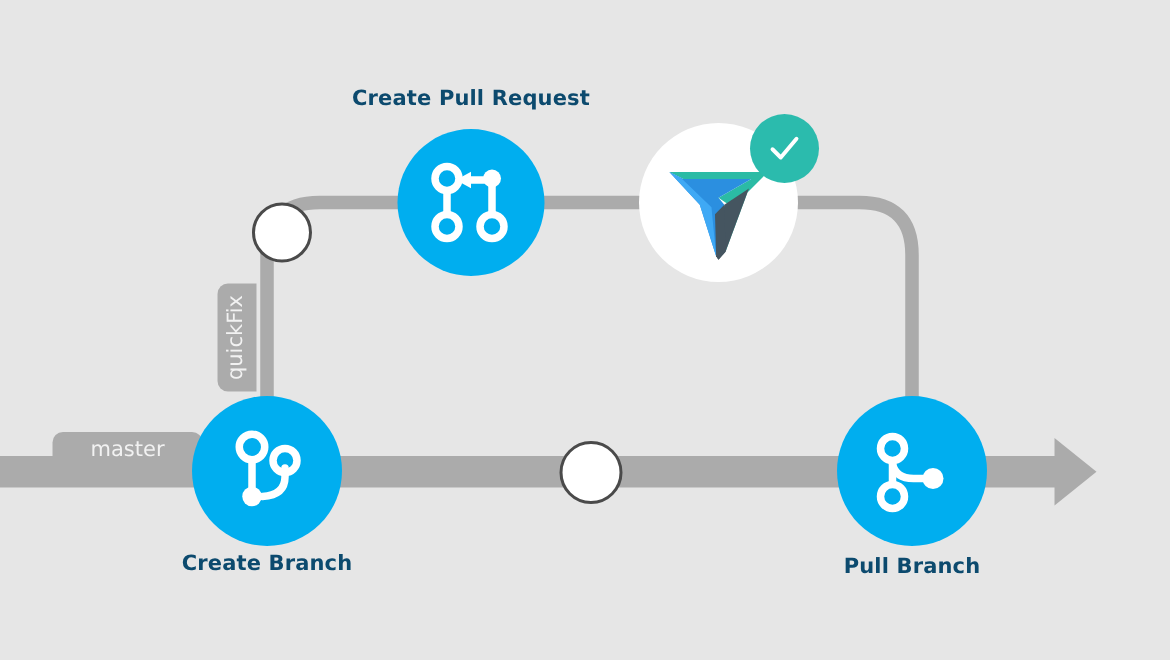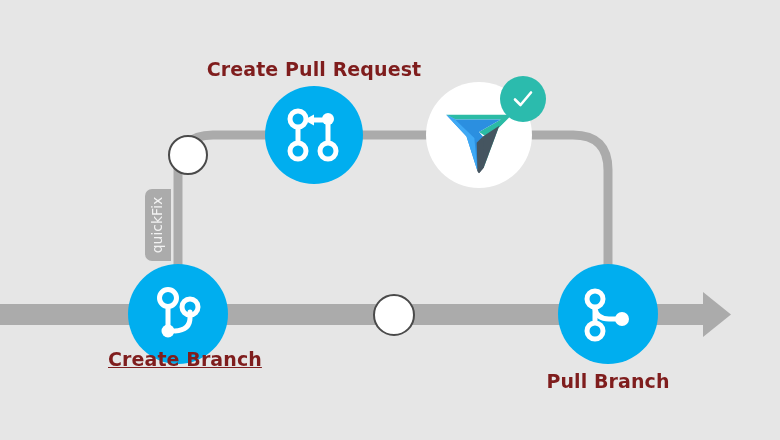--- a/index.html
+++ b/index.html
@@ -34,22 +34,22 @@
     background: #ffffff;
     border: 2px solid #4a4a4a;
     box-sizing: border-box;
   }
   .node-logo {
     background: #ffffff;
   }
   
   .caption {
     position: absolute;
-    color: #7f1d1d;
-    font-size: 19px;
+    color: #0c4a6e;
+    font-size: 14px;
     font-weight: bold;
     letter-spacing: .1px;
     white-space: nowrap;
     text-align: center;
   }
   
   .pill {
     position: absolute;
     background: #ababab;
     color: #f2f2f2;
@@ -106,20 +106,21 @@
     </g>
 
     <path d="M 178 300
              L 178 170
              Q 178 135 213 135
              L 573 135
              Q 608 135 608 170
              L 608 300" fill="none" stroke="#ababab" stroke-width="9" stroke-linecap="round"></path>
   </svg>
 
+  <div class="pill" id="pill-master">master</div>
 
   <div class="pill" id="pill-quickfix">quickFix</div>
 
   <div class="node node-white" style="left:168px; top:135px; width:40px; height:40px;"></div>
 
   <div class="node node-white" style="left:373px; top:294px; width:42px; height:42px;"></div>
 
   <div class="node node-blue" style="left:128px; top:264px; width:100px; height:100px;">
     <svg width="62" height="62" viewBox="0 0 62 62">
 
@@ -127,21 +128,21 @@
 
       <path d="M 43 29 L 43 35 Q 43 47 28 48" fill="none" stroke="#fff" stroke-width="5" stroke-linecap="round"></path>
 
       <circle cx="21" cy="15" r="8.5" fill="none" stroke="#fff" stroke-width="5"></circle>
 
       <circle cx="43" cy="24" r="8" fill="none" stroke="#fff" stroke-width="5"></circle>
 
       <circle cx="21" cy="48" r="6.5" fill="#fff"></circle>
     </svg>
   </div>
-  <div class="caption" style="left:108px; top:348px; width:140px;text-decoration:underline;">Create Branch</div>
+  <div class="caption" style="left:108px; top:368px; width:140px;">Create Branch</div>
 
   <div class="node node-blue" style="left:265px; top:86px; width:98px; height:98px;">
     <svg width="60" height="60" viewBox="0 0 60 60">
 
       <line x1="14" y1="21" x2="14" y2="40" stroke="#fff" stroke-width="5"></line>
 
       <line x1="44" y1="16" x2="44" y2="40" stroke="#fff" stroke-width="5"></line>
 
       <line x1="27" y1="15" x2="42" y2="15" stroke="#fff" stroke-width="5"></line>
 

